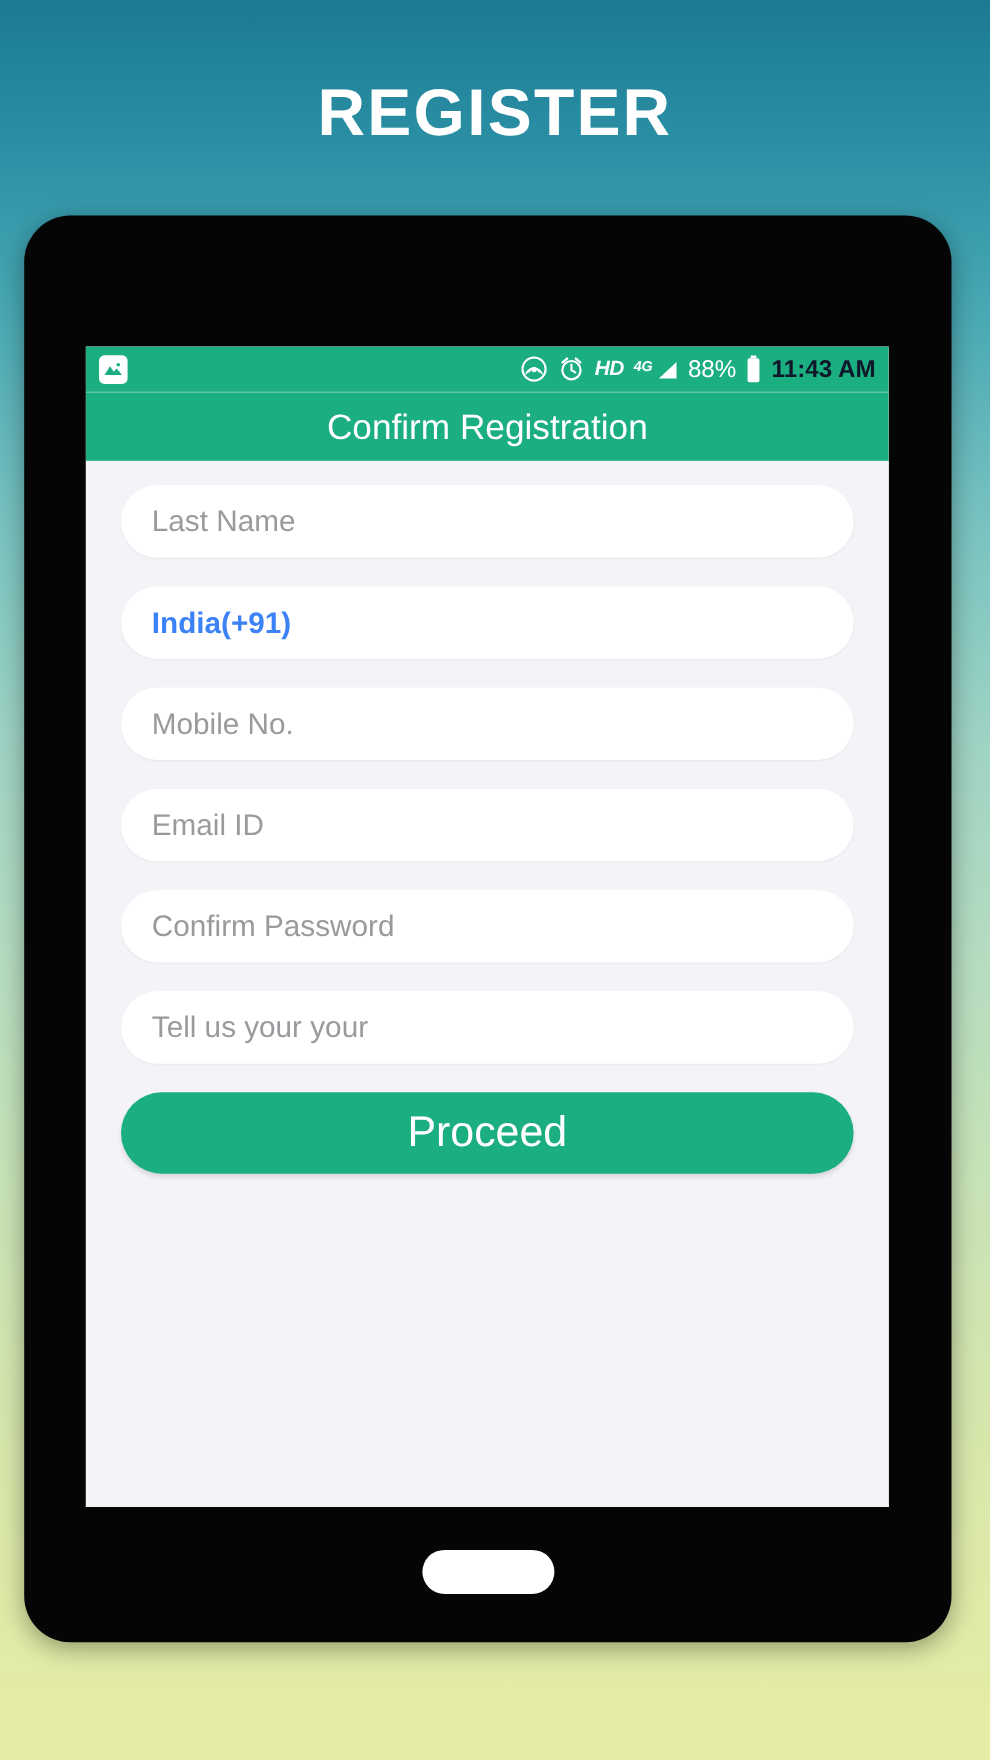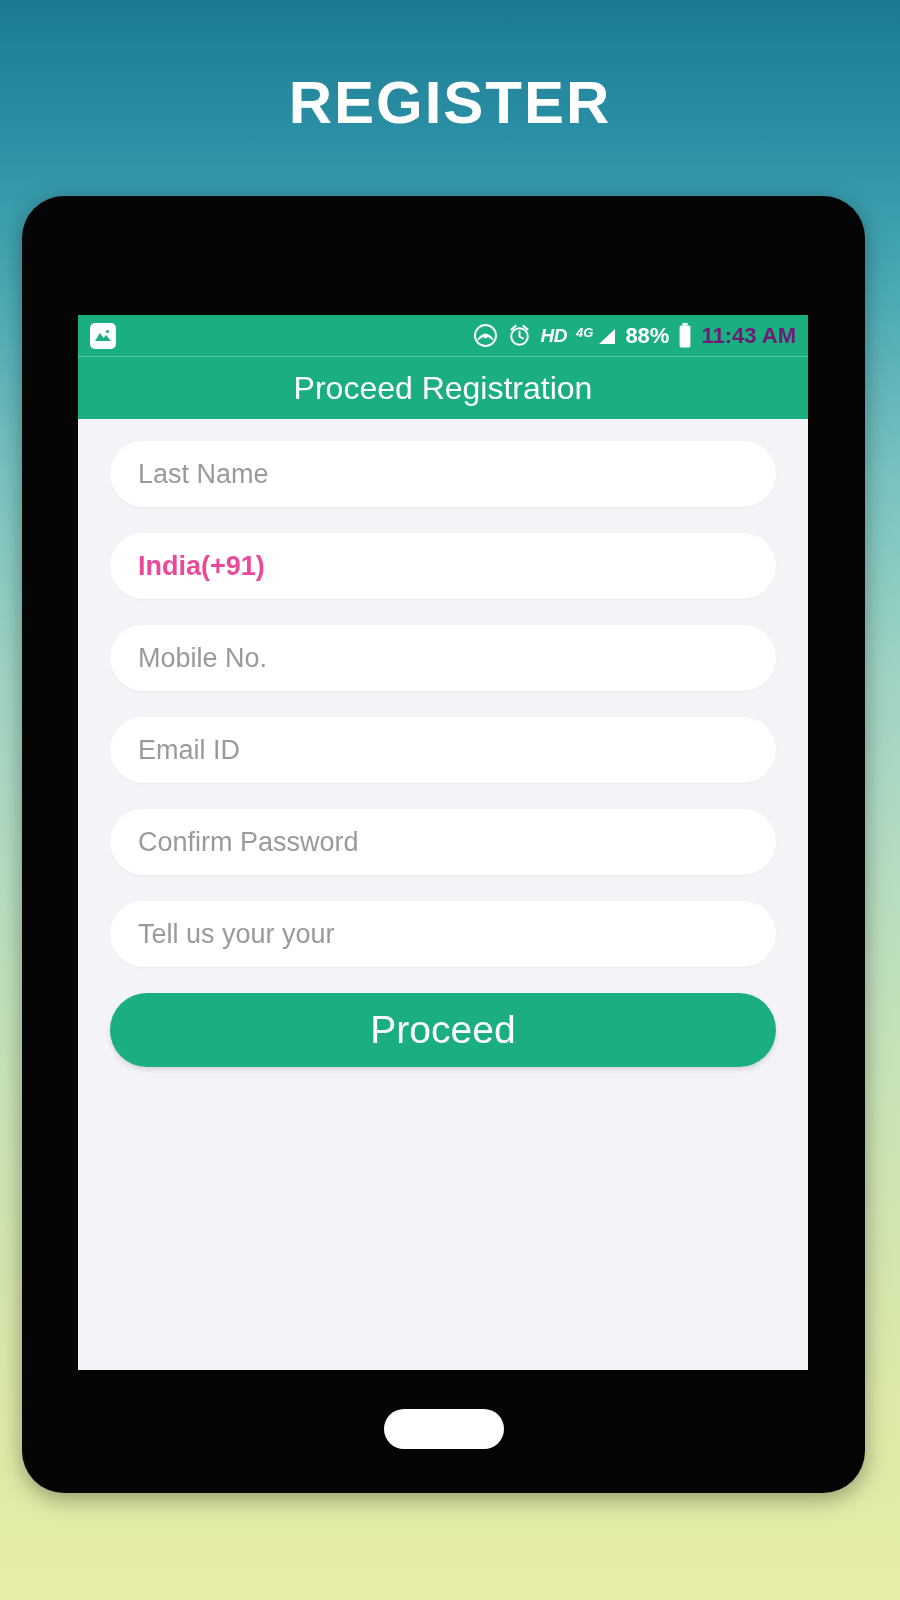--- a/index.html
+++ b/index.html
@@ -79,22 +79,22 @@
   .status-right svg { display:block; }
   .hd-label {
     font-size:19px; font-weight:bold; font-style:italic;
     color:#ffffff; letter-spacing:-0.5px;
   }
   .sig-group { display:flex; align-items:flex-start; gap:1px;font-style:italic; }
   .fourg-label {
     font-size:13px; font-weight:bold; color:#ffffff;
     line-height:1; margin-top:1px;
   }
-  .batt-pct { font-size:22px; font-weight:bold; color:#ffffff; }
-  .clock-text { font-size:22px; font-weight:bold; color:#701a75;text-align:center; }
+  .batt-pct { font-size:22px; font-weight:normal; color:#ffffff; }
+  .clock-text { font-size:22px; font-weight:bold; color:#0f172a;text-align:center; }
 
   
   .app-bar {
     height:62px;
     background:#1aae81;
     display:flex; align-items:center; justify-content:center;
   }
   .app-bar-title {
     font-size:32px; color:#ffffff; font-weight:normal;
   }
@@ -112,21 +112,21 @@
     display:flex; align-items:center;
     padding:0 28px;
     margin-bottom:26px;
     box-shadow:0 1px 2px rgba(0,0,0,0.05);
   }
   .field-text {
     font-size:27px;
     color:#9a9a9e;
   }
   .field-text.filled {
-    color:#ec4899;
+    color:#3b82f6;
     font-weight:bold;
   }
   .proceed-button {
     height:74px;
     background:#1aae81;
     border-radius:37px;
     display:flex; align-items:center; justify-content:center;
     margin-top:8px;
     box-shadow:0 3px 5px rgba(0,0,0,0.12);
     border:none; width:100%;
@@ -193,21 +193,21 @@
             <rect x="4.4" y="0" width="5.2" height="2.6" fill="#fff"></rect>
             <rect x="1.6" y="2.6" width="10.8" height="22" rx="1.6" fill="#fff"></rect>
           </svg>
         </span>
 
         <span class="clock-text">11:43 AM</span>
       </div>
     </div>
 
     <div class="app-bar">
-      <div class="app-bar-title">Proceed Registration</div>
+      <div class="app-bar-title">Confirm Registration</div>
     </div>
 
     <div class="form-area">
 
       <div class="field">
         <span class="field-text">Last Name</span>
       </div>
 
 
       <div class="field">

